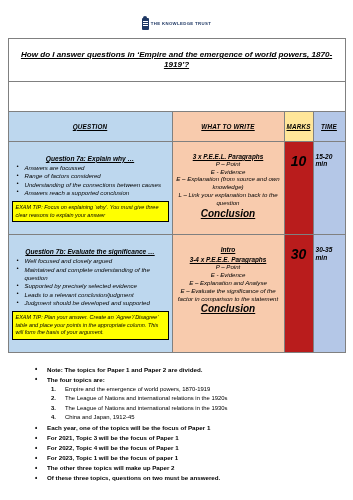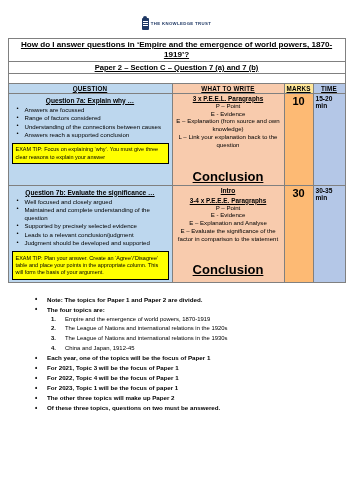--- a/index.html
+++ b/index.html
@@ -38,21 +38,22 @@
   
   table.main{
     border-collapse:collapse;
     width:337px;
     margin:4px auto 0 auto;
     table-layout:fixed;
   }
   table.main td{
     border:0.8px solid #808080;
     vertical-align:top;
-    padding:1px 2px;
+    padding:11px 2px;
+    font-style:italic;
   }
   .title-cell{
     text-align:center;font-weight:bold;font-size:8.1px;
     text-decoration:underline;line-height:1.22;padding:2px 3px;
   }
   .subtitle-cell{
     text-align:center;font-weight:bold;font-size:7.6px;
     text-decoration:underline;padding:1.5px 3px;
   }
   .spacer-cell{height:7px;}
@@ -64,22 +65,22 @@
     padding:4px 1px;letter-spacing:.2px;
   }
   .hdr-q{background:#bdd7ee;}
   .hdr-w{background:#f8cbad;}
   .hdr-m{background:#ffe699;}
   .hdr-t{background:#b4c7e7;}
 
   
   .c-q{background:#bdd7ee;padding:3px 4px 5px 4px;}
   .c-w{background:#f8cbad;text-align:center;padding:4px 3px;}
-  .c-m{background:#fdba74;text-align:center;vertical-align:middle;
-       font-weight:bold;font-size:11px;}
+  .c-m{background:#b91c1c;text-align:center;vertical-align:middle;
+       font-weight:bold;font-size:14px;}
   .c-t{background:#b4c7e7;vertical-align:middle;
        font-weight:bold;font-size:6.6px;padding-left:4px;line-height:1.18;}
 
   .q-title{
     text-align:center;font-weight:bold;font-size:6.6px;
     text-decoration:underline;margin:2px 0 2px 0;
   }
   ul.q-list{
     margin:0 0 0 2px;padding:0 0 0 12px;
     list-style:none;
@@ -95,22 +96,22 @@
   .tip{
     background:#ffff00;border:0.9px solid #000;
     font-size:5.5px;line-height:1.32;
     padding:2.5px 3px;margin:4px 1px 1px 1px;
   }
 
   .w-head{font-weight:bold;font-size:6.4px;text-decoration:underline;}
   .w-line{font-size:6.1px;line-height:1.28;}
   .w-intro{font-weight:bold;font-size:6.6px;text-decoration:underline;
            margin-bottom:3px;}
-  .w-concl{font-weight:bold;font-size:13px;text-decoration:underline;
-           margin-top:20px;}
+  .w-concl{font-weight:bold;font-size:10px;text-decoration:underline;
+           margin-top:1px;}
 
   
   .notes{margin:12px 0 0 33px;width:300px;}
   .notes ul{margin:0;padding:0;list-style:none;}
   .notes li{
     position:relative;padding-left:14px;
     font-size:6.2px;font-weight:bold;line-height:1.62;
   }
   .notes li::before{
     content:"\2022";position:absolute;left:2px;top:-0.5px;font-size:6.5px;
@@ -139,23 +140,20 @@
   <table class="main">
     <colgroup>
       <col style="width:164px">
       <col style="width:112px">
       <col style="width:29px">
       <col style="width:32px">
     </colgroup>
     <tbody>
       <tr>
         <td class="title-cell" colspan="4">How do I answer questions in ‘Empire and the emergence of world powers, 1870-1919’?</td>
-      </tr>
-      <tr>
-        <td class="subtitle-cell" colspan="4">Paper 2 – Section C – Question 7 (a) and 7 (b)</td>
       </tr>
       <tr>
         <td class="spacer-cell" colspan="4"></td>
       </tr>
 
       <tr>
         <td class="hdr hdr-q">QUESTION</td>
         <td class="hdr hdr-w">WHAT TO WRITE</td>
         <td class="hdr hdr-m">MARKS</td>
         <td class="hdr hdr-t">TIME</td>

